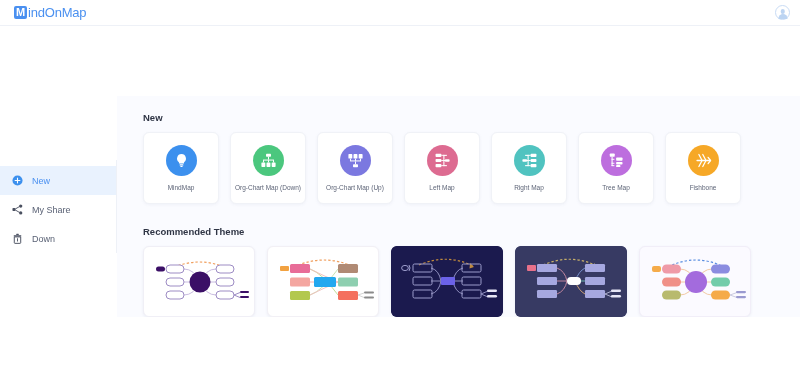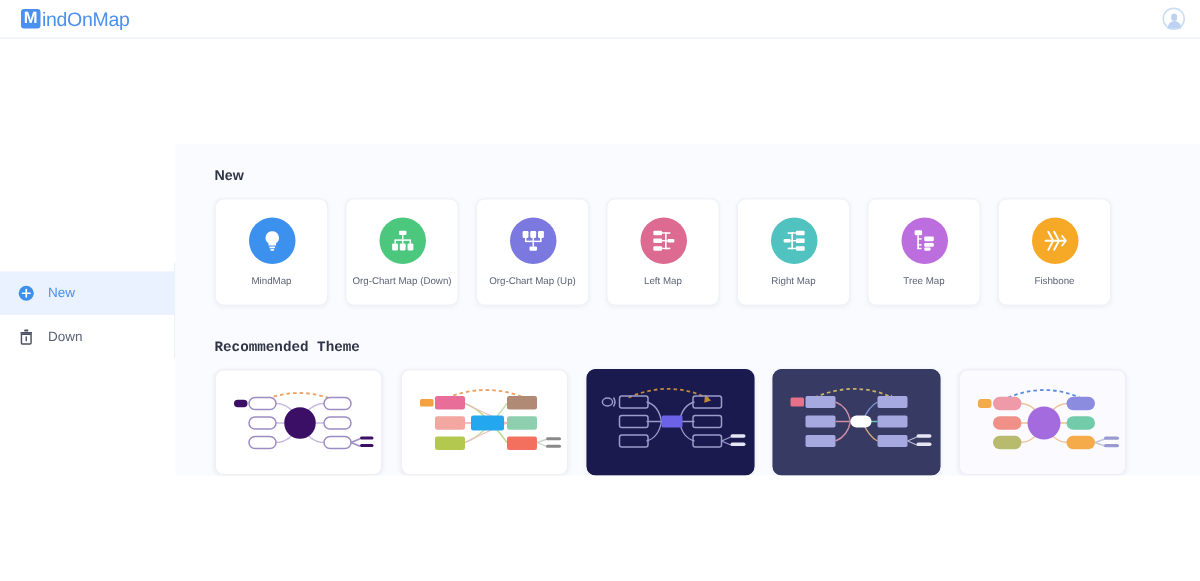--- a/index.html
+++ b/index.html
@@ -70,21 +70,21 @@
     gap: 9px; cursor: pointer;
   }
   .card-icon {
     width: 31px; height: 31px; border-radius: 50%;
     display: flex; align-items: center; justify-content: center;
   }
   .card-icon svg { display: block; }
   .card-label { font-size: 6.5px; color: #5d6477; text-align: center; line-height: 1; }
 
   
-  .themes-title { margin-top: 22px; font-family: Liberation Mono, monospace; }
+  .themes-title { margin-top: 22px; }
   .theme-row { display: flex; gap: 12px; }
   .theme-card {
     width: 112px; height: 71px; border-radius: 6px; overflow: hidden;
     position: relative; cursor: pointer;
     box-shadow: 0 1px 3px rgba(60,80,130,.08);
   }
   .theme-card svg { display: block; width: 112px; height: 71px; }
 </style>
 </head>
 <body>
@@ -108,20 +108,31 @@
           <svg viewBox="0 0 24 24" width="11" height="11">
               <circle cx="12" cy="12" r="11" fill="#3c90ee"></circle>
               <rect x="10.8" y="5.5" width="2.4" height="13" fill="#fff" rx="1"></rect>
               <rect x="5.5" y="10.8" width="13" height="2.4" fill="#fff" rx="1"></rect>
             </svg>
         </span>
         <span>New</span>
       </div>
 
 
+      <div class="nav-item">
+        <span class="nav-icon">
+          <svg viewBox="0 0 24 24" width="11" height="11">
+            <rect x="1" y="8.5" width="6.5" height="7" rx="1.6" fill="#4a5060"></rect>
+            <circle cx="19" cy="4.5" r="3.6" fill="#4a5060"></circle>
+            <circle cx="19" cy="19.5" r="3.6" fill="#4a5060"></circle>
+            <path d="M7 11L17 5.2M7 13L17 18.8" stroke="#4a5060" stroke-width="2"></path>
+          </svg>
+        </span>
+        <span>My Share</span>
+      </div>
 
       <div class="nav-item">
         <span class="nav-icon">
           <svg viewBox="0 0 24 24" width="11" height="11">
             <rect x="3.5" y="5" width="17" height="2.6" rx="1" fill="#4a5060"></rect>
             <rect x="9" y="1.6" width="6" height="2.6" rx="1" fill="#4a5060"></rect>
             <path d="M5 8.5h14V21a1.6 1.6 0 0 1-1.6 1.6H6.6A1.6 1.6 0 0 1 5 21z" fill="none" stroke="#4a5060" stroke-width="2.1"></path>
             <rect x="11" y="11.5" width="2" height="7" fill="#4a5060"></rect>
           </svg>
         </span>

